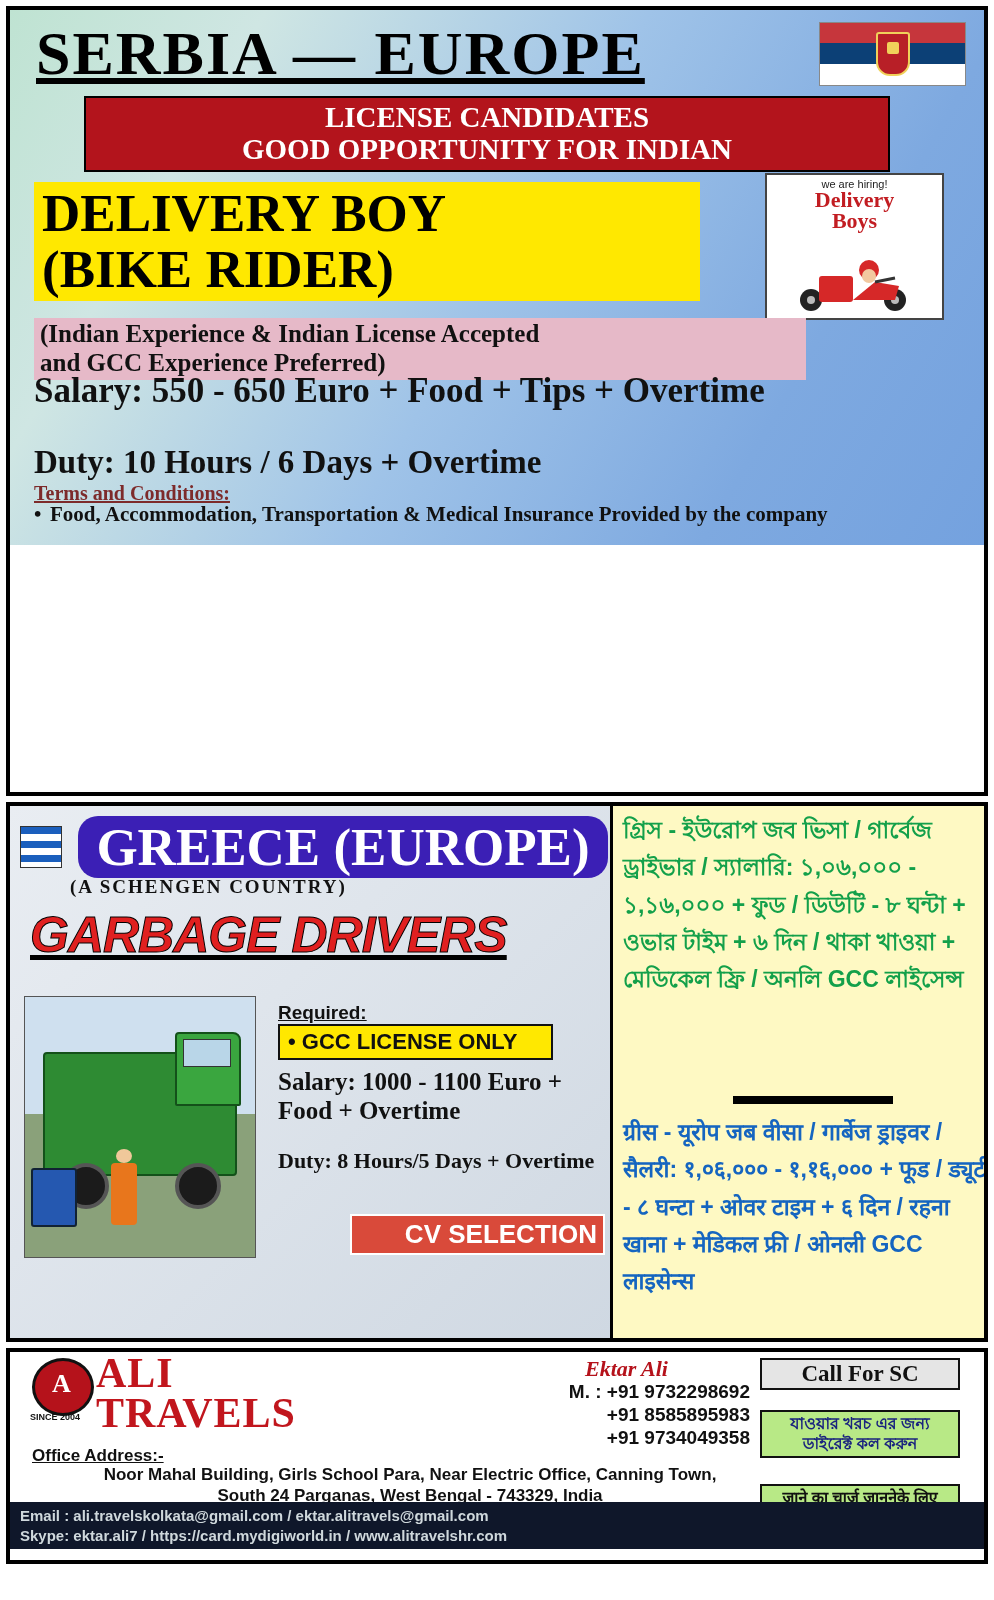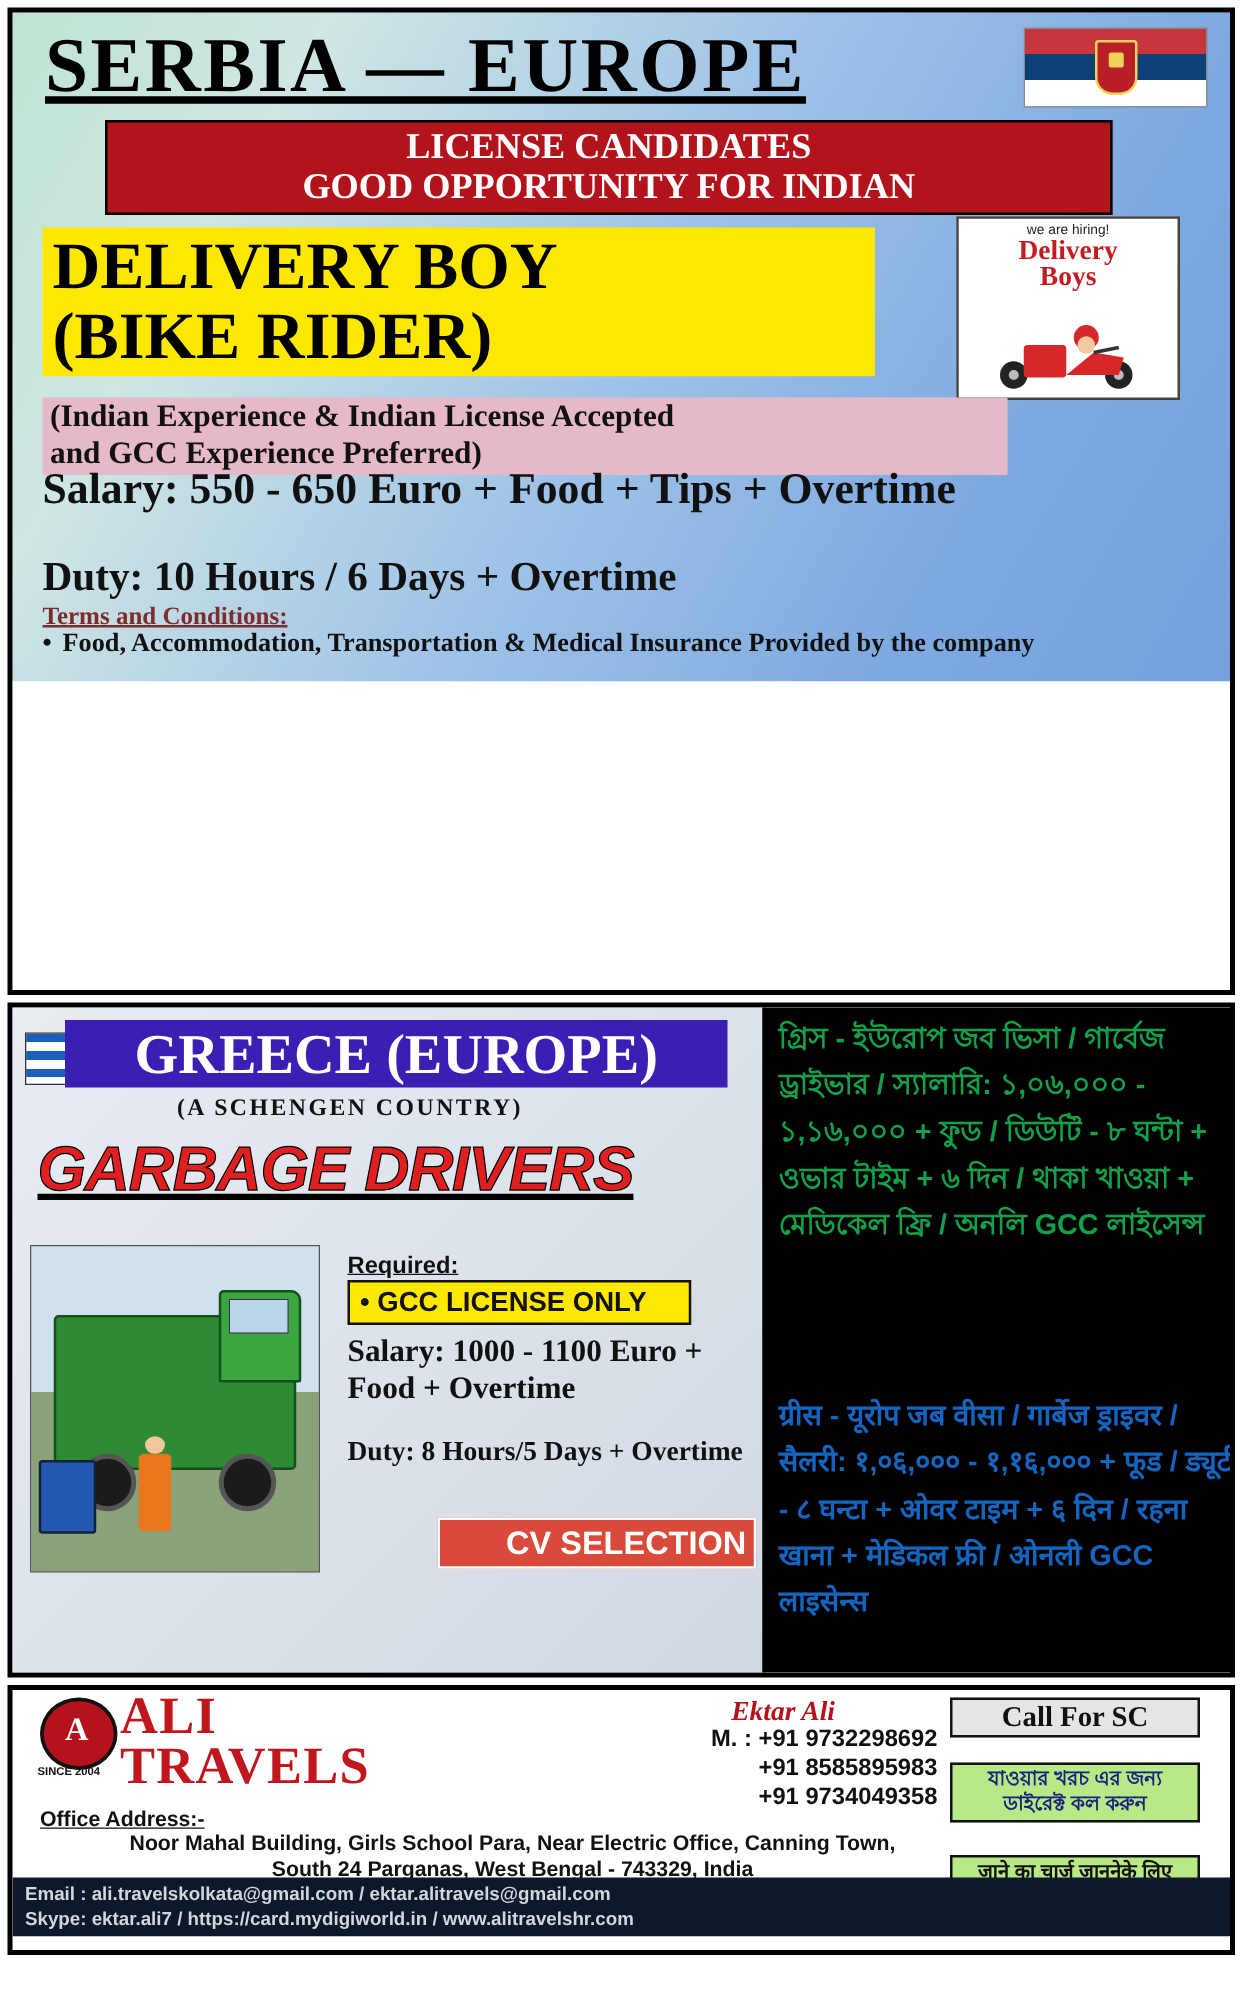--- a/index.html
+++ b/index.html
@@ -65,27 +65,27 @@
 
   .white-strip{position:absolute;left:0;top:535px;width:100%;bottom:0;background:#ffffff;}
 
   
   .panel2{
     position:relative;border:4px solid #000;box-sizing:border-box;margin-top:6px;
     height:540px;background:#ffffff;overflow:hidden;
   }
   .g-left{position:absolute;left:0;top:0;width:600px;height:100%;
     background:linear-gradient(135deg,#e9edf2 0%,#dfe5ec 40%,#cfd8e2 100%);overflow:hidden;}
-  .g-right{position:absolute;left:600px;top:0;right:0;height:100%;background:#000000;border-left:3px solid #000;}
+  .g-right{position:absolute;left:600px;top:0;right:0;height:100%;background:#fef9c3;border-left:3px solid #000;}
   .greece-flagicon{position:absolute;left:10px;top:20px;width:40px;height:40px;
     background:repeating-linear-gradient(#1b5fbd 0 7px,#ffffff 7px 14px);border:1px solid #333;}
-  .greece-title{position:absolute;left:42px;top:10px;width:530px;background:#3b1fb5;
-    font-family:"Liberation Serif",serif;font-weight:bold;color:#ffffff;font-size:45px;text-align:center;
-    padding:1px 4px;box-sizing:border-box;}
-  .schengen{position:absolute;left:60px;top:70px;width:420px;text-align:center;
+  .greece-title{position:absolute;left:68px;top:10px;width:530px;background:#3b1fb5;
+    font-family:"Liberation Serif",serif;font-weight:bold;color:#ffffff;font-size:53px;text-align:center;
+    padding:1px 4px;box-sizing:border-box;border-radius:20px;}
+  .schengen{position:absolute;left:60px;top:70px;width:420px;
     font-family:"Liberation Serif",serif;font-weight:bold;font-size:19px;letter-spacing:2px;color:#111;}
   .garbage{position:absolute;left:20px;top:100px;width:530px;
     font-family:"Liberation Sans",sans-serif;font-weight:bold;font-style:italic;font-size:50px;
     color:#e02020;-webkit-text-stroke:1px #000;text-decoration:underline;letter-spacing:-1px;}
   .truck{position:absolute;left:14px;top:190px;width:230px;height:260px;border:1px solid #555;overflow:hidden;
     background:linear-gradient(#cfe0ef 0 45%,#8aa17a 45% 100%);}
   .truck .body{position:absolute;left:18px;top:55px;width:190px;height:120px;background:#2e8b33;border:2px solid #14511a;border-radius:4px;}
   .truck .cab{position:absolute;left:150px;top:35px;width:62px;height:70px;background:#3aa63f;border:2px solid #14511a;border-radius:4px 8px 2px 2px;}
   .truck .win{position:absolute;left:158px;top:42px;width:46px;height:26px;background:#b9d6e8;border:1px solid #333;}
   .truck .w1,.truck .w2{position:absolute;bottom:48px;width:38px;height:38px;background:#1b1b1b;border-radius:50%;border:4px solid #555;}

